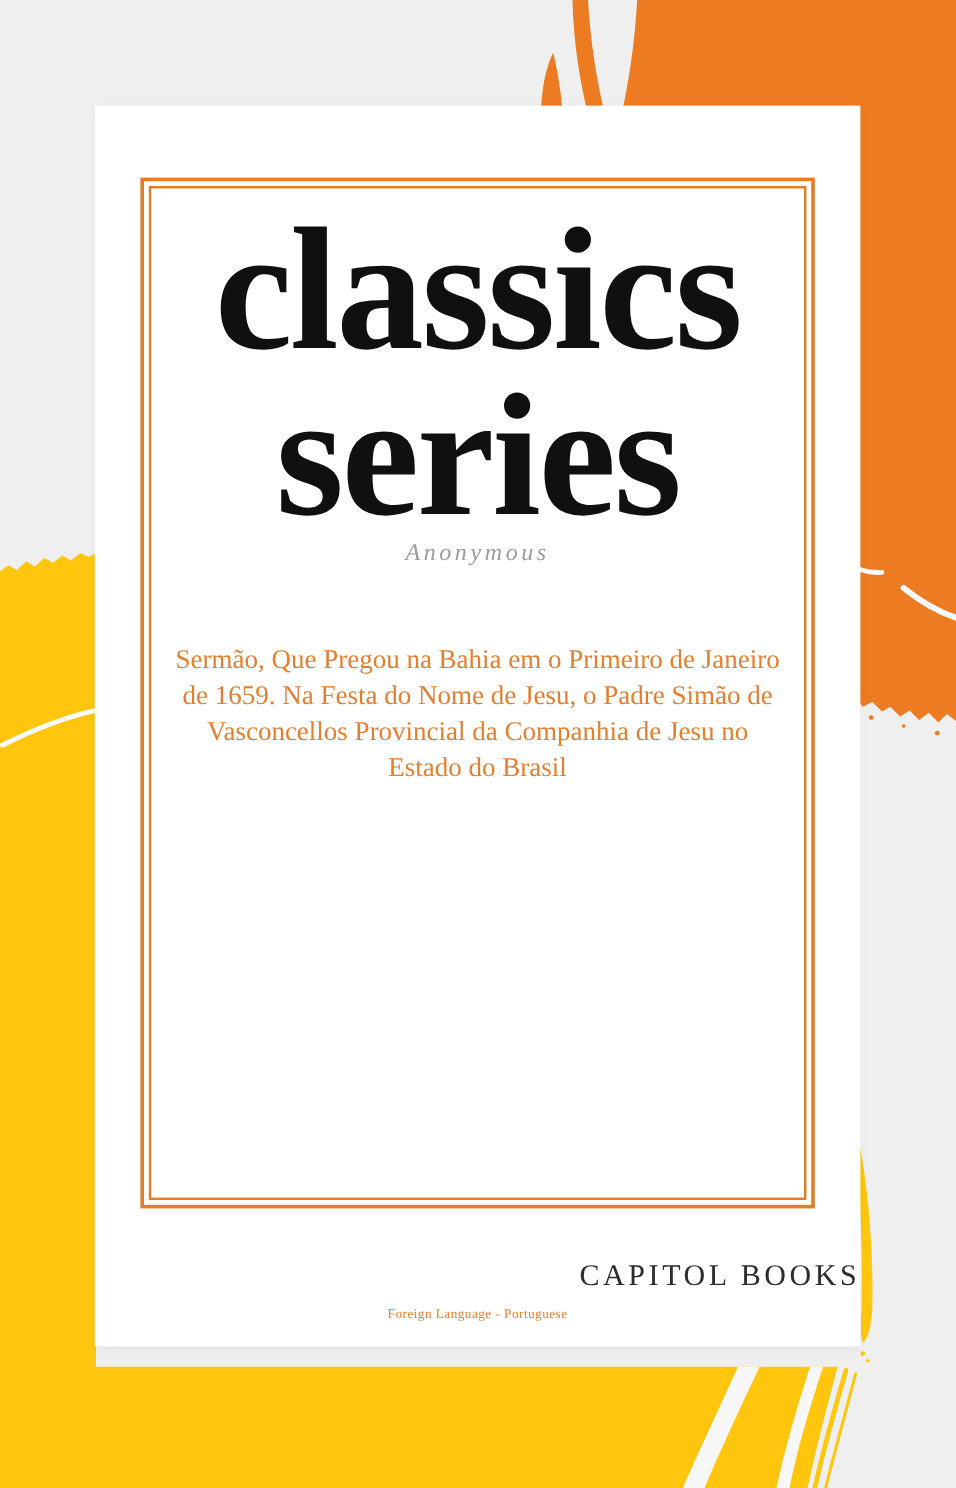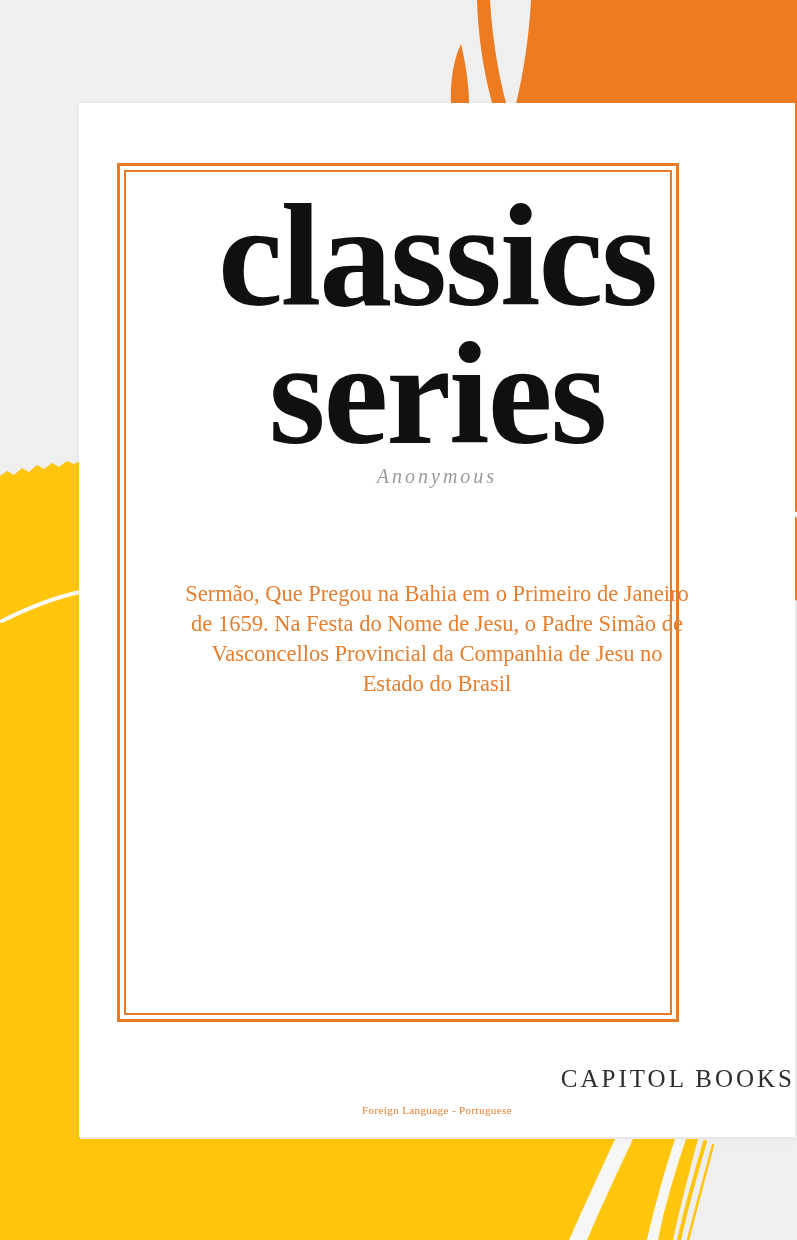--- a/index.html
+++ b/index.html
@@ -24,21 +24,21 @@
   .brush-layer{
     position:absolute;left:0;top:0;width:797px;height:1240px;z-index:0;
   }
   .fill-orange{fill:var(--brush-orange);}
   .fill-yellow{fill:var(--brush-yellow);}
   .streak-white{fill:none;stroke:#FAFAFA;stroke-linecap:round;}
   .band-white{fill:#F7F7F7;}
   .streak-yellow{fill:none;stroke:var(--brush-yellow);stroke-linecap:round;}
 
   .card{
-    position:absolute;left:79px;top:103px;width:716px;height:1034px;
+    position:absolute;left:79px;top:88px;width:638px;height:1034px;
     background:var(--card);z-index:1;
     box-shadow:0 2px 8px rgba(0,0,0,0.05);
   }
   .frame-outer{
     position:absolute;left:38px;top:60px;width:562px;height:859px;
     border:3px solid var(--frame-orange);
   }
   .frame-inner{
     position:absolute;inset:4px;
     border:2px solid var(--frame-orange);
@@ -53,21 +53,20 @@
     position:absolute;top:362px;left:0;width:100%;
     text-align:center;
     font-style:italic;font-size:20px;letter-spacing:3px;
     color:var(--author-gray);
   }
   .book-title{
     position:absolute;top:447px;left:50%;transform:translateX(-50%);
     width:505px;text-align:center;
     font-size:22.5px;line-height:30px;
     color:var(--book-title-orange);
-    margin-top:29px;
   }
   .publisher{
     position:absolute;top:962px;left:0;width:100%;
     text-align:right;
     font-size:25px;letter-spacing:3px;
     color:var(--publisher-dark);
   }
   .category{
     position:absolute;top:1001px;left:0;width:100%;
     text-align:center;

